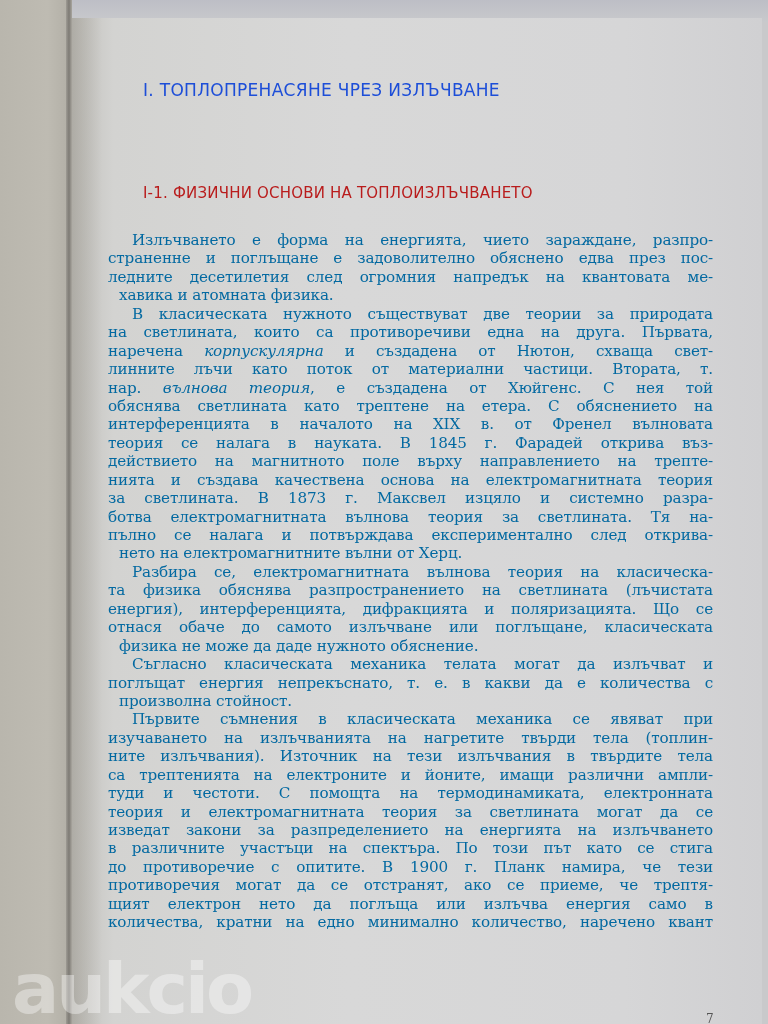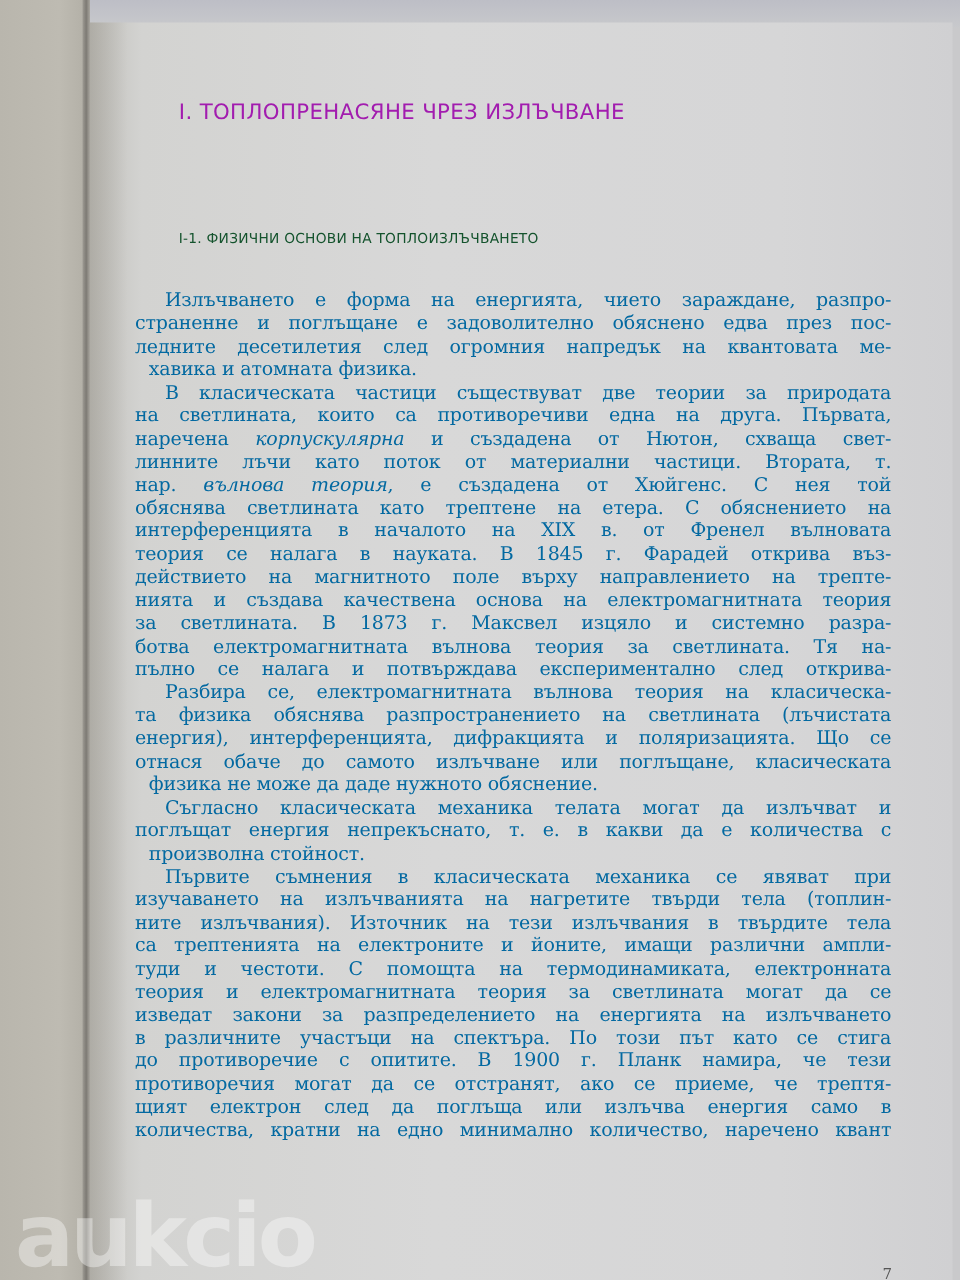--- a/index.html
+++ b/index.html
@@ -42,29 +42,29 @@
       position: absolute;
       left: 0; top: 0;
       width: 30px; height: 100%;
       background: linear-gradient(to right, rgba(140,135,125,0.35), rgba(140,135,125,0));
     }
     .chapter-title {
       position: absolute;
       left: 143px; top: 80px;
       font-size: 17px;
       letter-spacing: 0.3px;
-      color: #a21caf;
+      color: #1d4ed8;
       white-space: nowrap;
       font-family: "DejaVu Sans", "Liberation Sans", sans-serif;
     }
     .section-title {
       position: absolute;
       left: 143px; top: 184px;
-      font-size: 11px;
-      color: #14532d;
+      font-size: 15px;
+      color: #b91c1c;
       white-space: nowrap;
       font-family: "DejaVu Sans", "Liberation Sans", sans-serif;
       letter-spacing: 0.2px;
     }
     .body-text {
       position: absolute;
       left: 108px; top: 231px;
       width: 605px;
     }
     .line {
@@ -117,49 +117,50 @@
 </div>
 
 <div class="chapter-title">I. ТОПЛОПРЕНАСЯНЕ ЧРЕЗ ИЗЛЪЧВАНЕ</div>
 <div class="section-title">I-1. ФИЗИЧНИ ОСНОВИ НА ТОПЛОИЗЛЪЧВАНЕТО</div>
 
 <div class="body-text" id="body-text">
     <div class="line indent">Излъчването  е форма на енергията, чието зараждане, разпро-</div>
     <div class="line">страненне и поглъщане е задоволително обяснено едва през пос-</div>
     <div class="line">ледните десетилетия след огромния напредък на квантовата ме-</div>
     <div class="line last">хавика и атомната физика.</div>
-    <div class="line indent">В класическата частици съществуват две теории за природата</div>
+    <div class="line indent">В класическата нужното съществуват две теории за природата</div>
     <div class="line">на светлината, които са противоречиви  една на  друга. Първата,</div>
     <div class="line">наречена <em>корпускулярна</em> и създадена от Нютон, схваща свет-</div>
     <div class="line">линните  лъчи  като  поток  от  материални  частици. Втората, т.</div>
     <div class="line">нар. <em>вълнова теория</em>, е създадена от Хюйгенс. С нея той</div>
     <div class="line">обяснява светлината като  трептене  на  етера. С обяснението на</div>
     <div class="line">интерференцията  в  началото  на XIX в. от Френел вълновата</div>
     <div class="line">теория се налага в науката. В 1845 г. Фарадей открива въз-</div>
     <div class="line">действието на магнитното  поле  върху направлението на трепте-</div>
     <div class="line">нията и създава качествена основа на  електромагнитната теория</div>
     <div class="line">за светлината. В  1873 г.  Максвел  изцяло  и системно разра-</div>
     <div class="line">ботва електромагнитната вълнова  теория  за  светлината. Тя на-</div>
     <div class="line">пълно се налага и потвърждава  експериментално след открива-</div>
+    <div class="line last">нето на електромагнитните вълни от Херц.</div>
     <div class="line indent">Разбира се, електромагнитната вълнова теория на класическа-</div>
     <div class="line">та физика обяснява разпространението  на светлината (лъчистата</div>
     <div class="line">енергия), интерференцията, дифракцията и  поляризацията. Що се</div>
     <div class="line">отнася обаче до самото  излъчване  или поглъщане, класическата</div>
     <div class="line last">физика не може да даде нужното обяснение.</div>
     <div class="line indent">Съгласно класическата механика  телата могат да излъчват и</div>
     <div class="line">поглъщат енергия непрекъснато, т. е. в какви да е количества с</div>
     <div class="line last">произволна  стойност.</div>
     <div class="line indent">Първите  съмнения  в  класическата  механика се  явяват при</div>
     <div class="line">изучаването на излъчванията на  нагретите  твърди тела (топлин-</div>
     <div class="line">ните излъчвания). Източник на  тези излъчвания в твърдите тела</div>
     <div class="line">са трептенията на електроните и йоните, имащи различни ампли-</div>
     <div class="line">туди и честоти. С  помощта  на  термодинамиката,  електронната</div>
     <div class="line">теория  и  електромагнитната  теория  за  светлината могат да се</div>
     <div class="line">изведат закони за разпределението  на енергията на  излъчването</div>
     <div class="line">в различните участъци на спектъра. По този път като се стига</div>
     <div class="line">до противоречие  с  опитите. В 1900 г. Планк  намира, че тези</div>
     <div class="line">противоречия могат да се  отстранят,  ако  се приеме, че трептя-</div>
-    <div class="line">щият електрон след  да  поглъща или  излъчва енергия само в</div>
+    <div class="line">щият електрон нето  да  поглъща или  излъчва енергия само в</div>
     <div class="line">количества, кратни на едно минимално  количество, наречено квант</div>
   </div>
 
 <div class="page-number">7</div>
 <div class="watermark">aukcio</div>
 
 </body></html>

